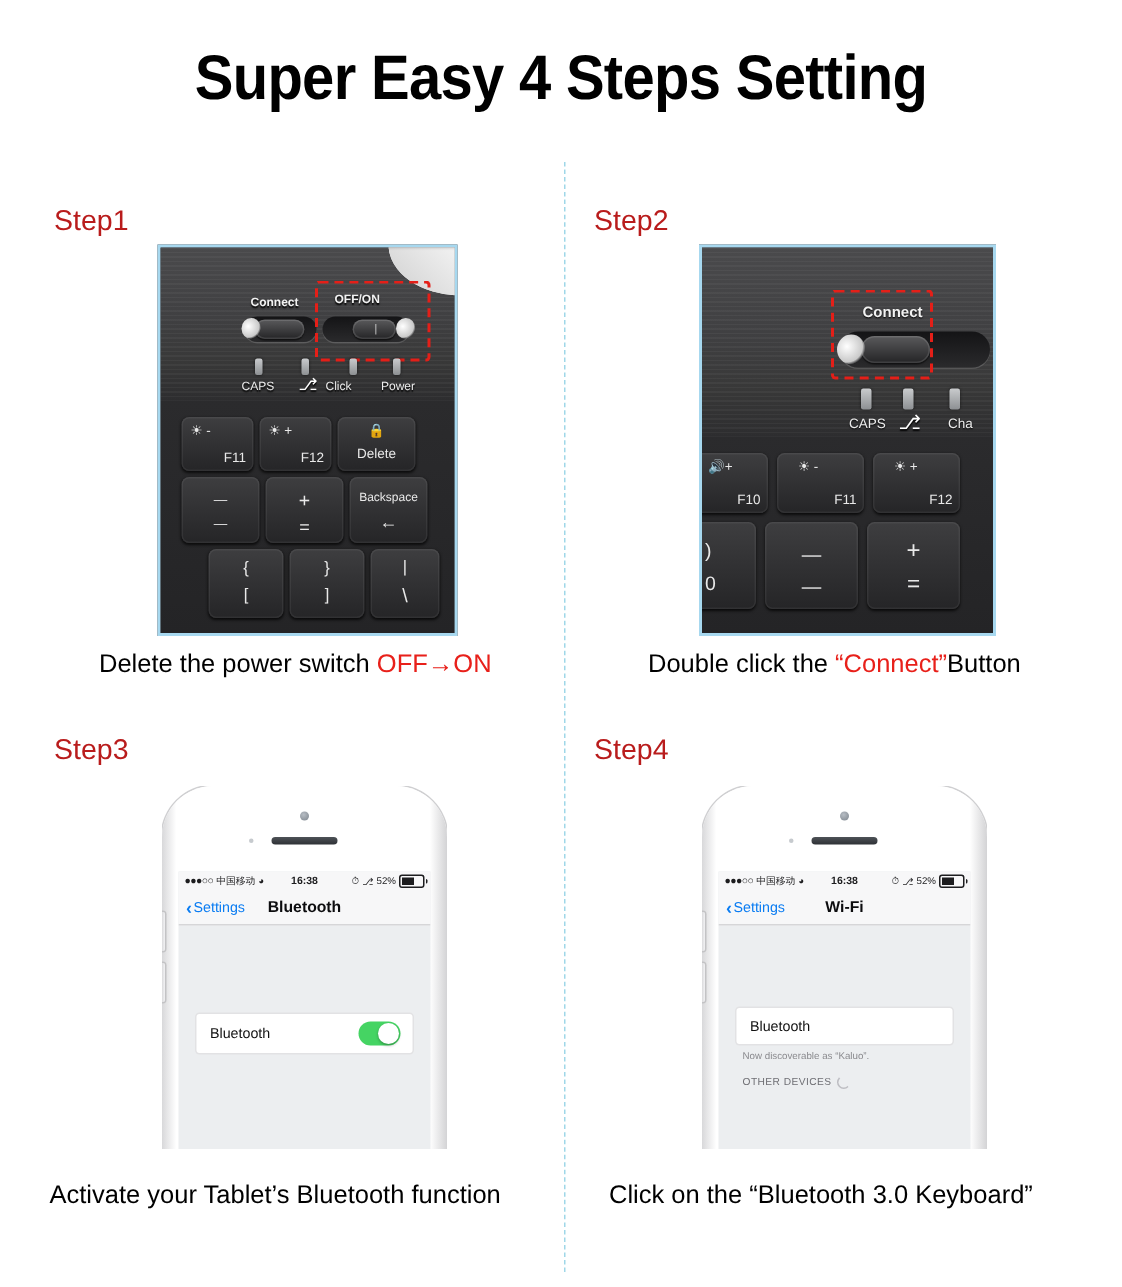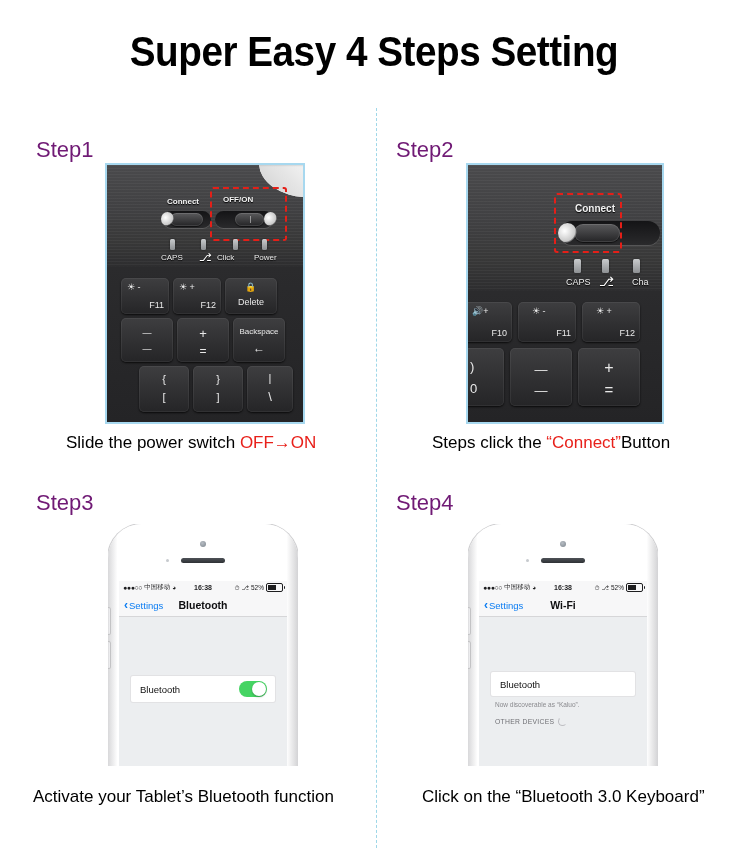--- a/index.html
+++ b/index.html
@@ -21,21 +21,21 @@
 
   
   .divider{
     position:absolute;left:376px;top:108px;width:0;height:740px;
     border-left:1px dashed #9fd7e8;
   }
 
   
   .cell{position:absolute;}
   .step-label{
-    position:absolute;font-size:22px;color:#701a75;letter-spacing:0px;
+    position:absolute;font-size:19px;color:#b91c1c;letter-spacing:0px;
   }
   .caption{
     position:absolute;font-size:17px;color:#000;white-space:nowrap;
   }
   .caption .red{color:#e8201a;}
 
   
   .kbphoto{
     position:absolute;overflow:hidden;border:2px solid #a7d8ef;
     background:#3a3a3c;
@@ -279,21 +279,21 @@
           <span class="ctr" style="top:26px;font-size:11px;">]</span>
         </div>
         <div class="key" style="left:140px;top:201px;width:46px;height:46px;">
           <span class="ctr" style="top:7px;font-size:11px;">|</span>
           <span class="ctr" style="top:24px;font-size:13px;">\</span>
         </div>
       </div>
     </div>
 
     <div class="caption" style="left:66px;top:433px;">
-      <span>Slide the power switch </span><span class="red">OFF→ON</span><span></span>
+      <span>Delete the power switch </span><span class="red">OFF→ON</span><span></span>
     </div>
   </div>
 
   <div class="cell" style="left:0;top:0;">
     <div class="step-label" style="left:396px;top:137px;">Step2</div>
 
     <div class="kbphoto" style="left:466px;top:163px;width:194px;height:257px;">
       <div class="kb-inner">
         <div class="kb-top" style="top:0;height:126px;"></div>
         <div class="kb-deck" style="top:126px;bottom:0;"></div>
@@ -336,21 +336,21 @@
           <span class="ctr" style="top:36px;font-size:13px;">—</span>
         </div>
         <div class="key" style="left:110px;top:183px;width:62px;height:58px;">
           <span class="ctr" style="top:12px;font-size:16px;">+</span>
           <span class="ctr" style="top:34px;font-size:15px;">=</span>
         </div>
       </div>
     </div>
 
     <div class="caption" style="left:432px;top:433px;">
-      <span>Steps click the </span><span class="red">“Connect”</span><span>Button</span>
+      <span>Double click the </span><span class="red">“Connect”</span><span>Button</span>
     </div>
   </div>
 
   <div class="cell" style="left:0;top:0;">
     <div class="step-label" style="left:36px;top:490px;">Step3</div>
 
     <div class="phone" style="left:108px;top:524px;width:190px;height:242px;">
       <div class="phone-body"></div>
       <div class="phone-cam" style="left:92px;top:17px;"></div>
       <div class="phone-ir" style="left:58px;top:35px;"></div>
@@ -442,18 +442,18 @@
         <div class="sub-note" style="left:16px;top:120px;">Now discoverable as “Kaluo”.</div>
 
         <div class="section-hdr" style="left:16px;top:136px;">
           <span>OTHER DEVICES</span>
           <span class="spinner"></span>
         </div>
 
       </div>
     </div>
 
-    <div class="caption" style="left:422px;top:787px;">
+    <div class="caption" style="left:406px;top:787px;">
       <span>Click on the “Bluetooth 3.0 Keyboard”</span><span class="red"></span><span></span>
     </div>
   </div>
 
 </div>
 
 </body></html>

